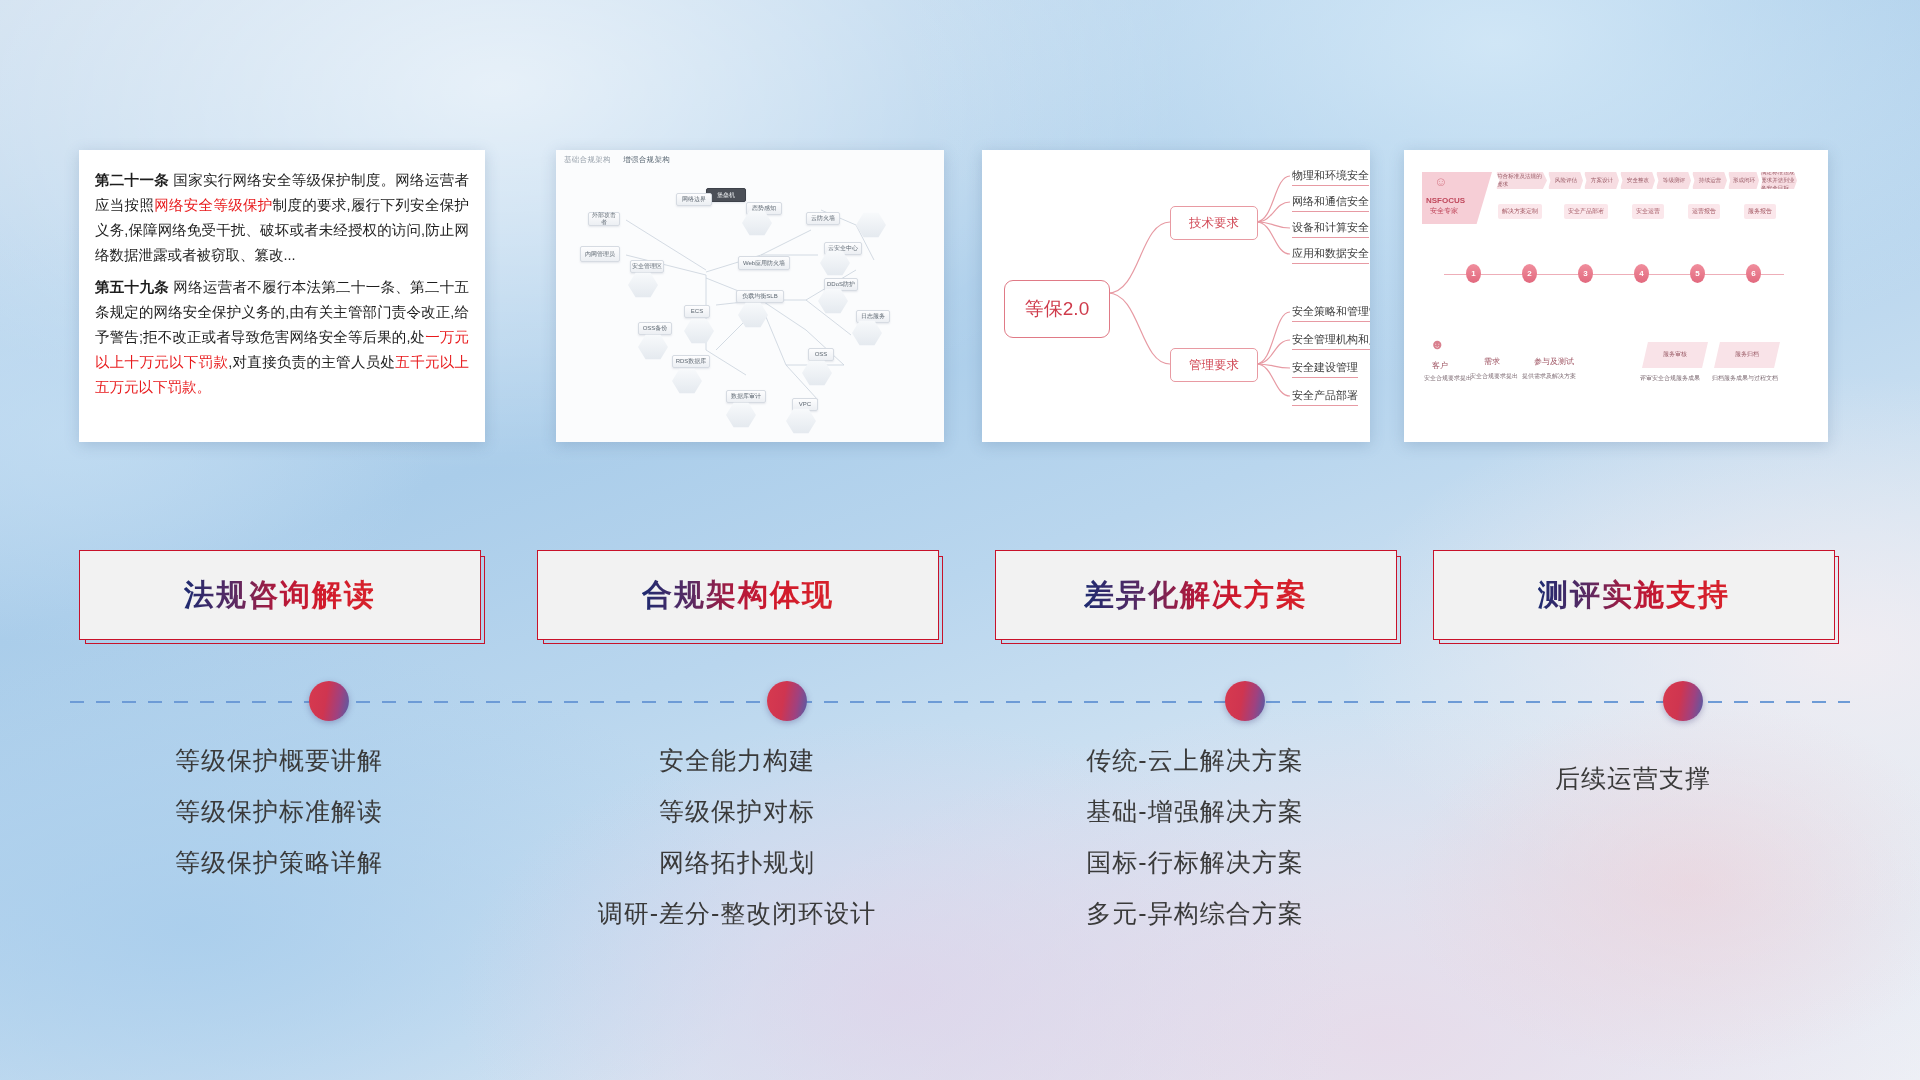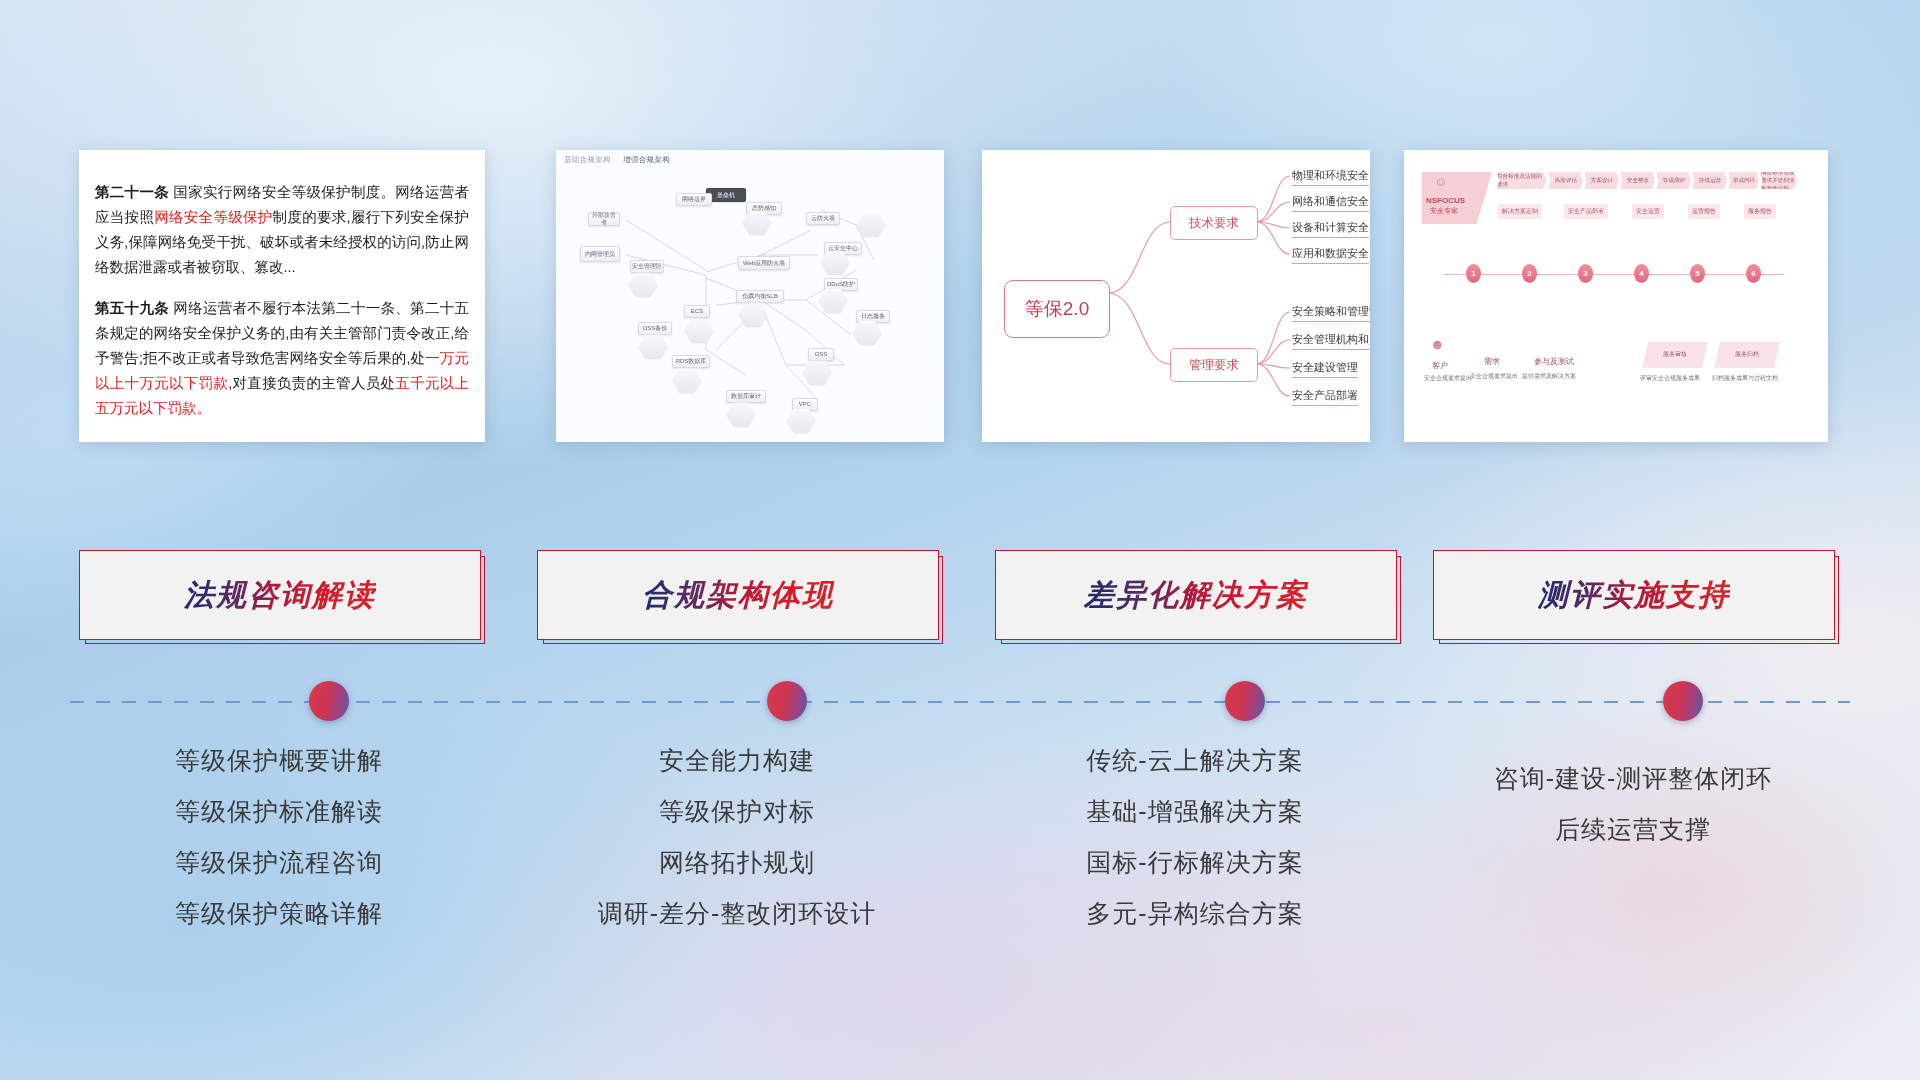--- a/index.html
+++ b/index.html
@@ -35,21 +35,21 @@
   .card.c2{left:540px;width:388px;margin-left:16px;}
   .card.c3{left:982px;width:388px;}
   .card.c4{left:1404px;width:424px;}
 
   
   .law{padding:14px 16px 0 16px;box-sizing:border-box;height:100%;}
   .law h2{
     margin:0 0 10px 0;text-align:center;font-size:21px;font-weight:bold;color:#1b1b1b;
     letter-spacing:.5px;
   }
-  .law p{margin:16px 0 7px 0;font-size:14.5px;line-height:25px;color:#1d1d1d;text-align:justify;}
+  .law p{margin:4px 0 7px 0;font-size:14.5px;line-height:25px;color:#1d1d1d;text-align:justify;}
   .law b{font-weight:bold;}
   .law .red{color:#e8191b;}
 
   
   .arch{position:relative;width:100%;height:100%;background:#fbfcfd;}
   .arch .tabs{position:absolute;top:5px;left:8px;font-size:7.5px;color:#9aa3ad;letter-spacing:.3px;}
   .arch .tabs span{margin-right:10px;}
   .arch .tabs span.on{color:#5b6874;}
   .arch .node{
     position:absolute;background:linear-gradient(180deg,#fdfdfe,#eceff3);
@@ -106,21 +106,21 @@
   .road .ic{position:absolute;color:#d9808e;font-size:13px;}
   .road .txt{position:absolute;font-size:6px;color:#7d6b73;white-space:nowrap;}
   .road .para{
     position:absolute;height:26px;background:#f9e3e8;
     clip-path:polygon(9% 0,100% 0,91% 100%,0 100%);
     display:flex;align-items:center;justify-content:center;
     font-size:6px;color:#9a5b66;text-align:center;line-height:1.25;
   }
 
   
-  .titles{position:absolute;left:0;right:0;top:550px;height:96px;font-style:italic;}
+  .titles{position:absolute;left:0;right:0;top:550px;height:96px;}
   .tbox{
     position:absolute;top:0;height:88px;background:#f2f2f2;
     border:1px solid #c8122a;box-shadow:5px 5px 0 -1px rgba(0,0,0,0);
     display:flex;align-items:center;justify-content:center;
   }
   .tbox::after{
     content:"";position:absolute;left:5px;right:-5px;top:5px;bottom:-5px;
     border:1px solid #c8122a;z-index:-1;
   }
   .tbox.b1{left:79px;width:400px;}
@@ -352,34 +352,32 @@
     <div class="dot" style="left:239px;"></div>
     <div class="dot" style="left:697px;"></div>
     <div class="dot" style="left:1155px;"></div>
     <div class="dot" style="left:1593px;"></div>
   </div>
 
   <div class="lists">
     <div class="lcol k1">
       <div class="litem">等级保护概要讲解</div>
       <div class="litem">等级保护标准解读</div>
-      <div class="litem">等级保护流程咨询</div>
       <div class="litem">等级保护策略详解</div>
     </div>
     <div class="lcol k2">
       <div class="litem">安全能力构建</div>
       <div class="litem">等级保护对标</div>
       <div class="litem">网络拓扑规划</div>
       <div class="litem">调研-差分-整改闭环设计</div>
     </div>
     <div class="lcol k3">
       <div class="litem">传统-云上解决方案</div>
       <div class="litem">基础-增强解决方案</div>
       <div class="litem">国标-行标解决方案</div>
       <div class="litem">多元-异构综合方案</div>
     </div>
     <div class="lcol k4" style="top:18px;">
-      <div class="litem">咨询-建设-测评整体闭环</div>
       <div class="litem">后续运营支撑</div>
     </div>
   </div>
 
 </div>
 
 </body></html>

